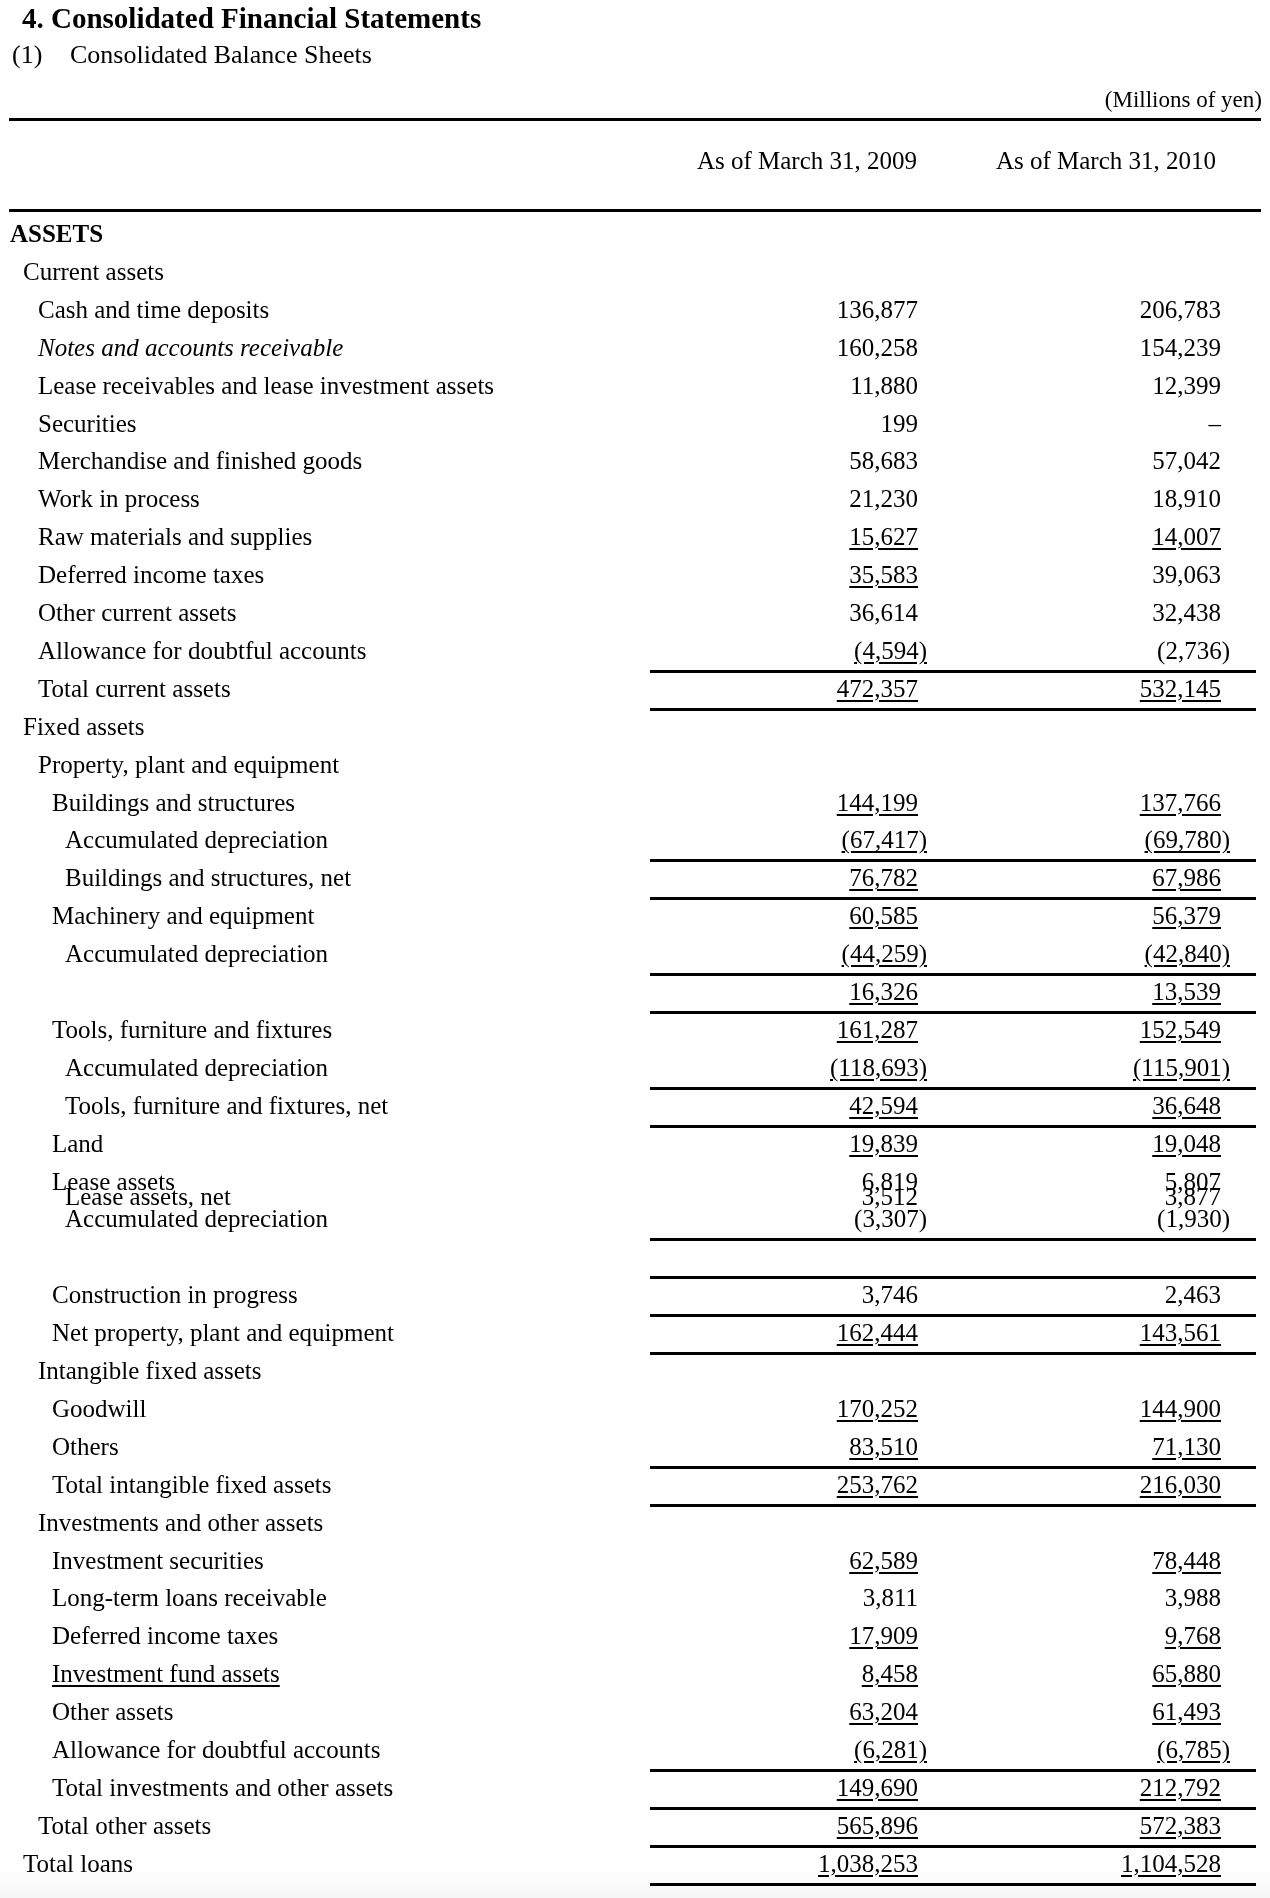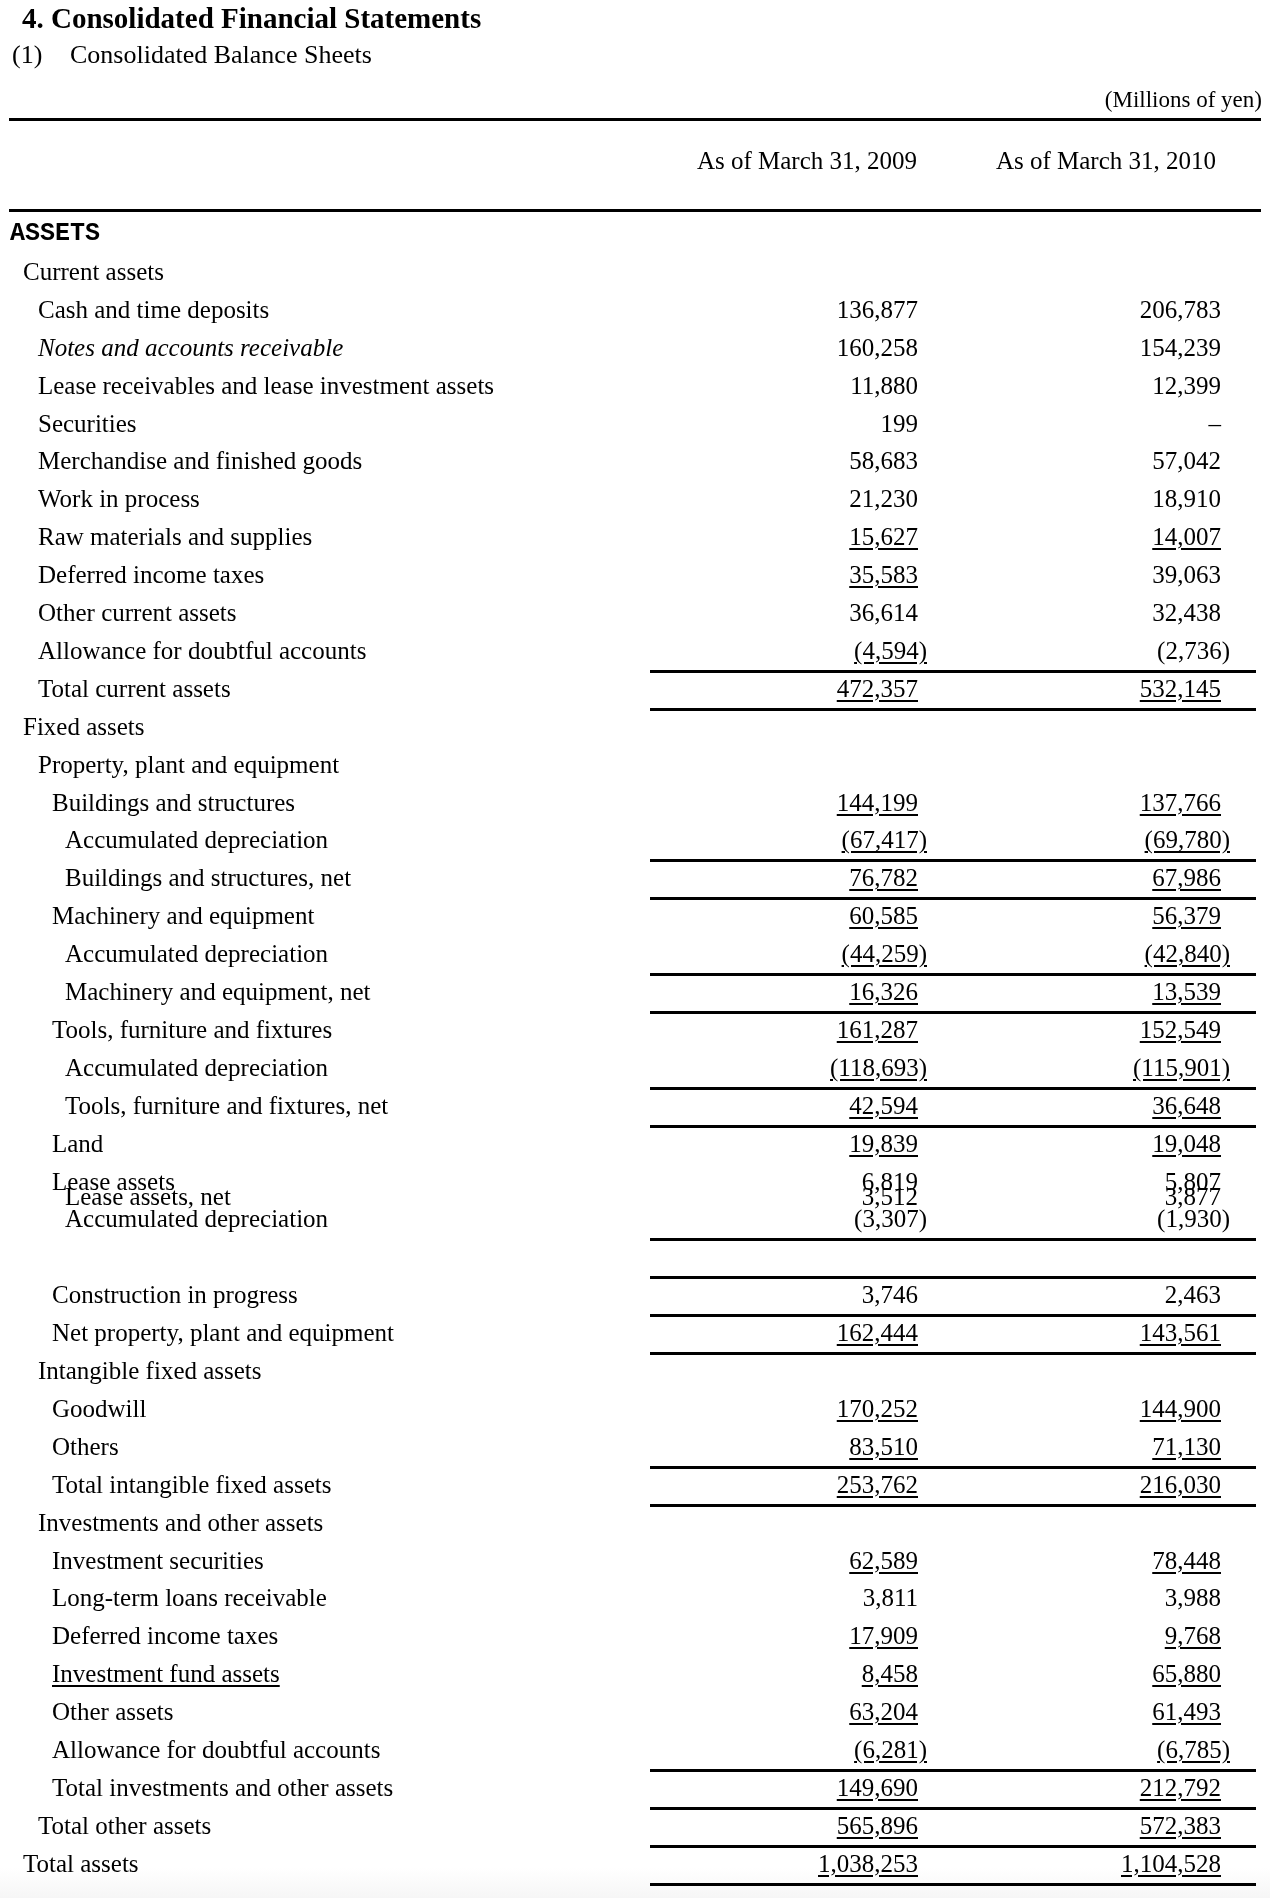--- a/index.html
+++ b/index.html
@@ -9,21 +9,21 @@
     font-family: "Liberation Serif", "DejaVu Serif", serif; color:#000;
   }
   .title { position:absolute; left:22px; top:2px; font-size:29px; font-weight:bold; white-space:nowrap; }
   .subtitle { position:absolute; left:12px; top:40px; font-size:26px; white-space:nowrap; }
   .subtitle .num { display:inline-block; width:58px; }
   .units { position:absolute; right:8px; top:87px; font-size:23px; white-space:nowrap; }
   .rule { position:absolute; left:9px; width:1252px; height:0; border-top:3px solid #000; }
   .colhead { position:absolute; top:147px; font-size:25px; white-space:nowrap; text-align:center; width:300px; }
   .row { position:absolute; left:0; width:1270px; height:38px; }
   .label { position:absolute; top:0; font-size:25px; white-space:nowrap; line-height:34px; }
-  .label.bold { font-weight:bold;font-family:Liberation Mono, monospace; }
+  .label.bold { font-weight:bold; }
   .label.ul { text-decoration:underline; text-underline-offset:3px; text-decoration-thickness:2px; }
   .val { position:absolute; top:0; font-size:25px; white-space:nowrap; line-height:34px; }
   .val.ul span.n { text-decoration:underline; text-underline-offset:3px; text-decoration-thickness:2px; }
   .v09 { right:352px; }
   .v10 { right:49px; }
   .hline { position:absolute; left:650px; width:606px; height:0; border-top:3px solid #000; }
 </style>
 </head>
 <body>
 
@@ -127,21 +127,20 @@
       <div class="val v09 ul"><span class="n">60,585</span></div>
       <div class="val v10 ul"><span class="n">56,379</span></div>
     </div>
     <div class="row" style="top: 937.1px;">
       <div class="label" style="left: 65px;">Accumulated depreciation</div>
       <div class="val v09 ul" style="right: 343px;"><span class="n">(44,259)</span></div>
       <div class="val v10 ul" style="right: 40px;"><span class="n">(42,840)</span></div>
     </div>
     <div class="hline" style="top: 973.1px;"></div>
     <div class="row" style="top: 975px;">
-      <div class="label" style="left: 65px;">Machinery and equipment, net</div>
       <div class="val v09 ul"><span class="n">16,326</span></div>
       <div class="val v10 ul"><span class="n">13,539</span></div>
     </div>
     <div class="hline" style="top: 1011px;"></div>
     <div class="row" style="top: 1012.9px;">
       <div class="label" style="left: 52px;">Tools, furniture and fixtures</div>
       <div class="val v09 ul"><span class="n">161,287</span></div>
       <div class="val v10 ul"><span class="n">152,549</span></div>
     </div>
     <div class="row" style="top: 1050.8px;">
@@ -250,18 +249,18 @@
       <div class="val v10 ul"><span class="n">212,792</span></div>
     </div>
     <div class="hline" style="top: 1806.9px;"></div>
     <div class="row" style="top: 1808.8px;">
       <div class="label" style="left: 38px;">Total other assets</div>
       <div class="val v09 ul"><span class="n">565,896</span></div>
       <div class="val v10 ul"><span class="n">572,383</span></div>
     </div>
     <div class="hline" style="top: 1844.8px;"></div>
     <div class="row" style="top: 1846.7px;">
-      <div class="label" style="left: 23px;">Total assets</div>
+      <div class="label" style="left: 23px;">Total loans</div>
       <div class="val v09 ul"><span class="n">1,038,253</span></div>
       <div class="val v10 ul"><span class="n">1,104,528</span></div>
     </div>
     <div class="hline" style="top: 1882.7px;"></div>
   </div>
 
 </body></html>

